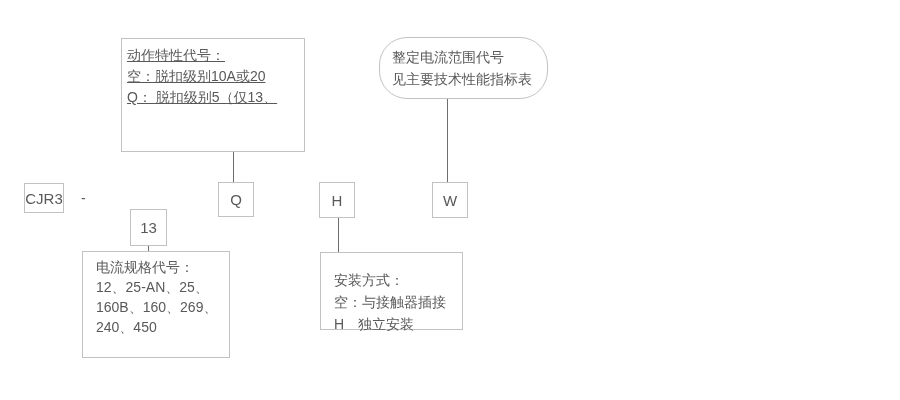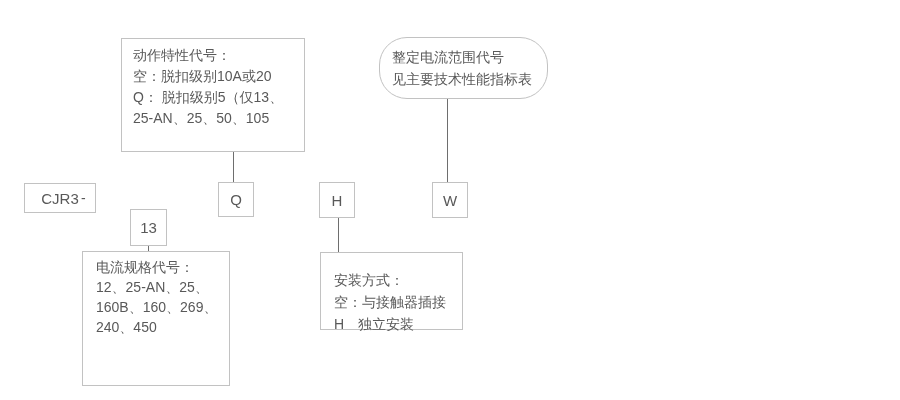--- a/index.html
+++ b/index.html
@@ -41,50 +41,49 @@
     position: absolute;
     width: 1px;
     background: #6e6e6e;
   }
   .dash {
     position: absolute;
     font-size: 14px;
   }
 
   
-  #action-box { left: 121px; top: 38px; width: 184px; height: 114px; padding: 6px 0 0 11px; line-height: 21px; }
+  #action-box { left: 121px; top: 38px; width: 184px; height: 114px; padding: 6px 0 0 5px; line-height: 21px; text-decoration: underline; }
   
   #range-box { left: 379px; top: 37px; width: 169px; height: 62px; padding: 8px 0 0 12px; line-height: 22px; border-radius: 28px; }
   
-  #current-box { left: 82px; top: 251px; width: 148px; height: 135px; padding: 5px 0 0 13px; line-height: 20px; }
+  #current-box { left: 82px; top: 251px; width: 148px; height: 107px; padding: 5px 0 0 13px; line-height: 20px; }
   
   #mount-box { left: 320px; top: 252px; width: 143px; height: 78px; padding: 16px 0 0 13px; line-height: 22px; }
 
-  #cjr3-box { left: 24px; top: 183px; width: 72px; height: 30px; }
+  #cjr3-box { left: 24px; top: 183px; width: 40px; height: 30px; }
   #sep-dash { left: 81px; top: 190px; }
   #box-13 { left: 130px; top: 181px; width: 37px; height: 37px; margin-top: 28px; }
   #box-q  { left: 218px; top: 182px; width: 36px; height: 35px; }
   #box-h  { left: 319px; top: 182px; width: 36px; height: 36px; }
   #box-w  { left: 432px; top: 182px; width: 36px; height: 36px; }
 
   #conn-action-q { left: 233px; top: 152px; height: 30px; }
   #conn-range-w  { left: 447px; top: 99px;  height: 83px; }
   #conn-13-current { left: 148px; top: 218px; height: 33px; }
   #conn-h-mount    { left: 338px; top: 218px; height: 34px; }
 </style>
 </head>
 <body>
 
 <div class="canvas">
 
   <div class="note-box" id="action-box">
     <span class="line">动作特性代号：</span>
     <span class="line">空：脱扣级别10A或20</span>
     <span class="line">Q： 脱扣级别5（仅13、</span>
-    <span class="line">25-AN、25、50、105</span>
   </div>
 
   <div class="note-box" id="range-box">
     <span class="line">整定电流范围代号</span>
     <span class="line">见主要技术性能指标表</span>
   </div>
 
   <div class="connector" id="conn-action-q"></div>
   <div class="connector" id="conn-range-w"></div>
   <div class="connector" id="conn-13-current"></div>

